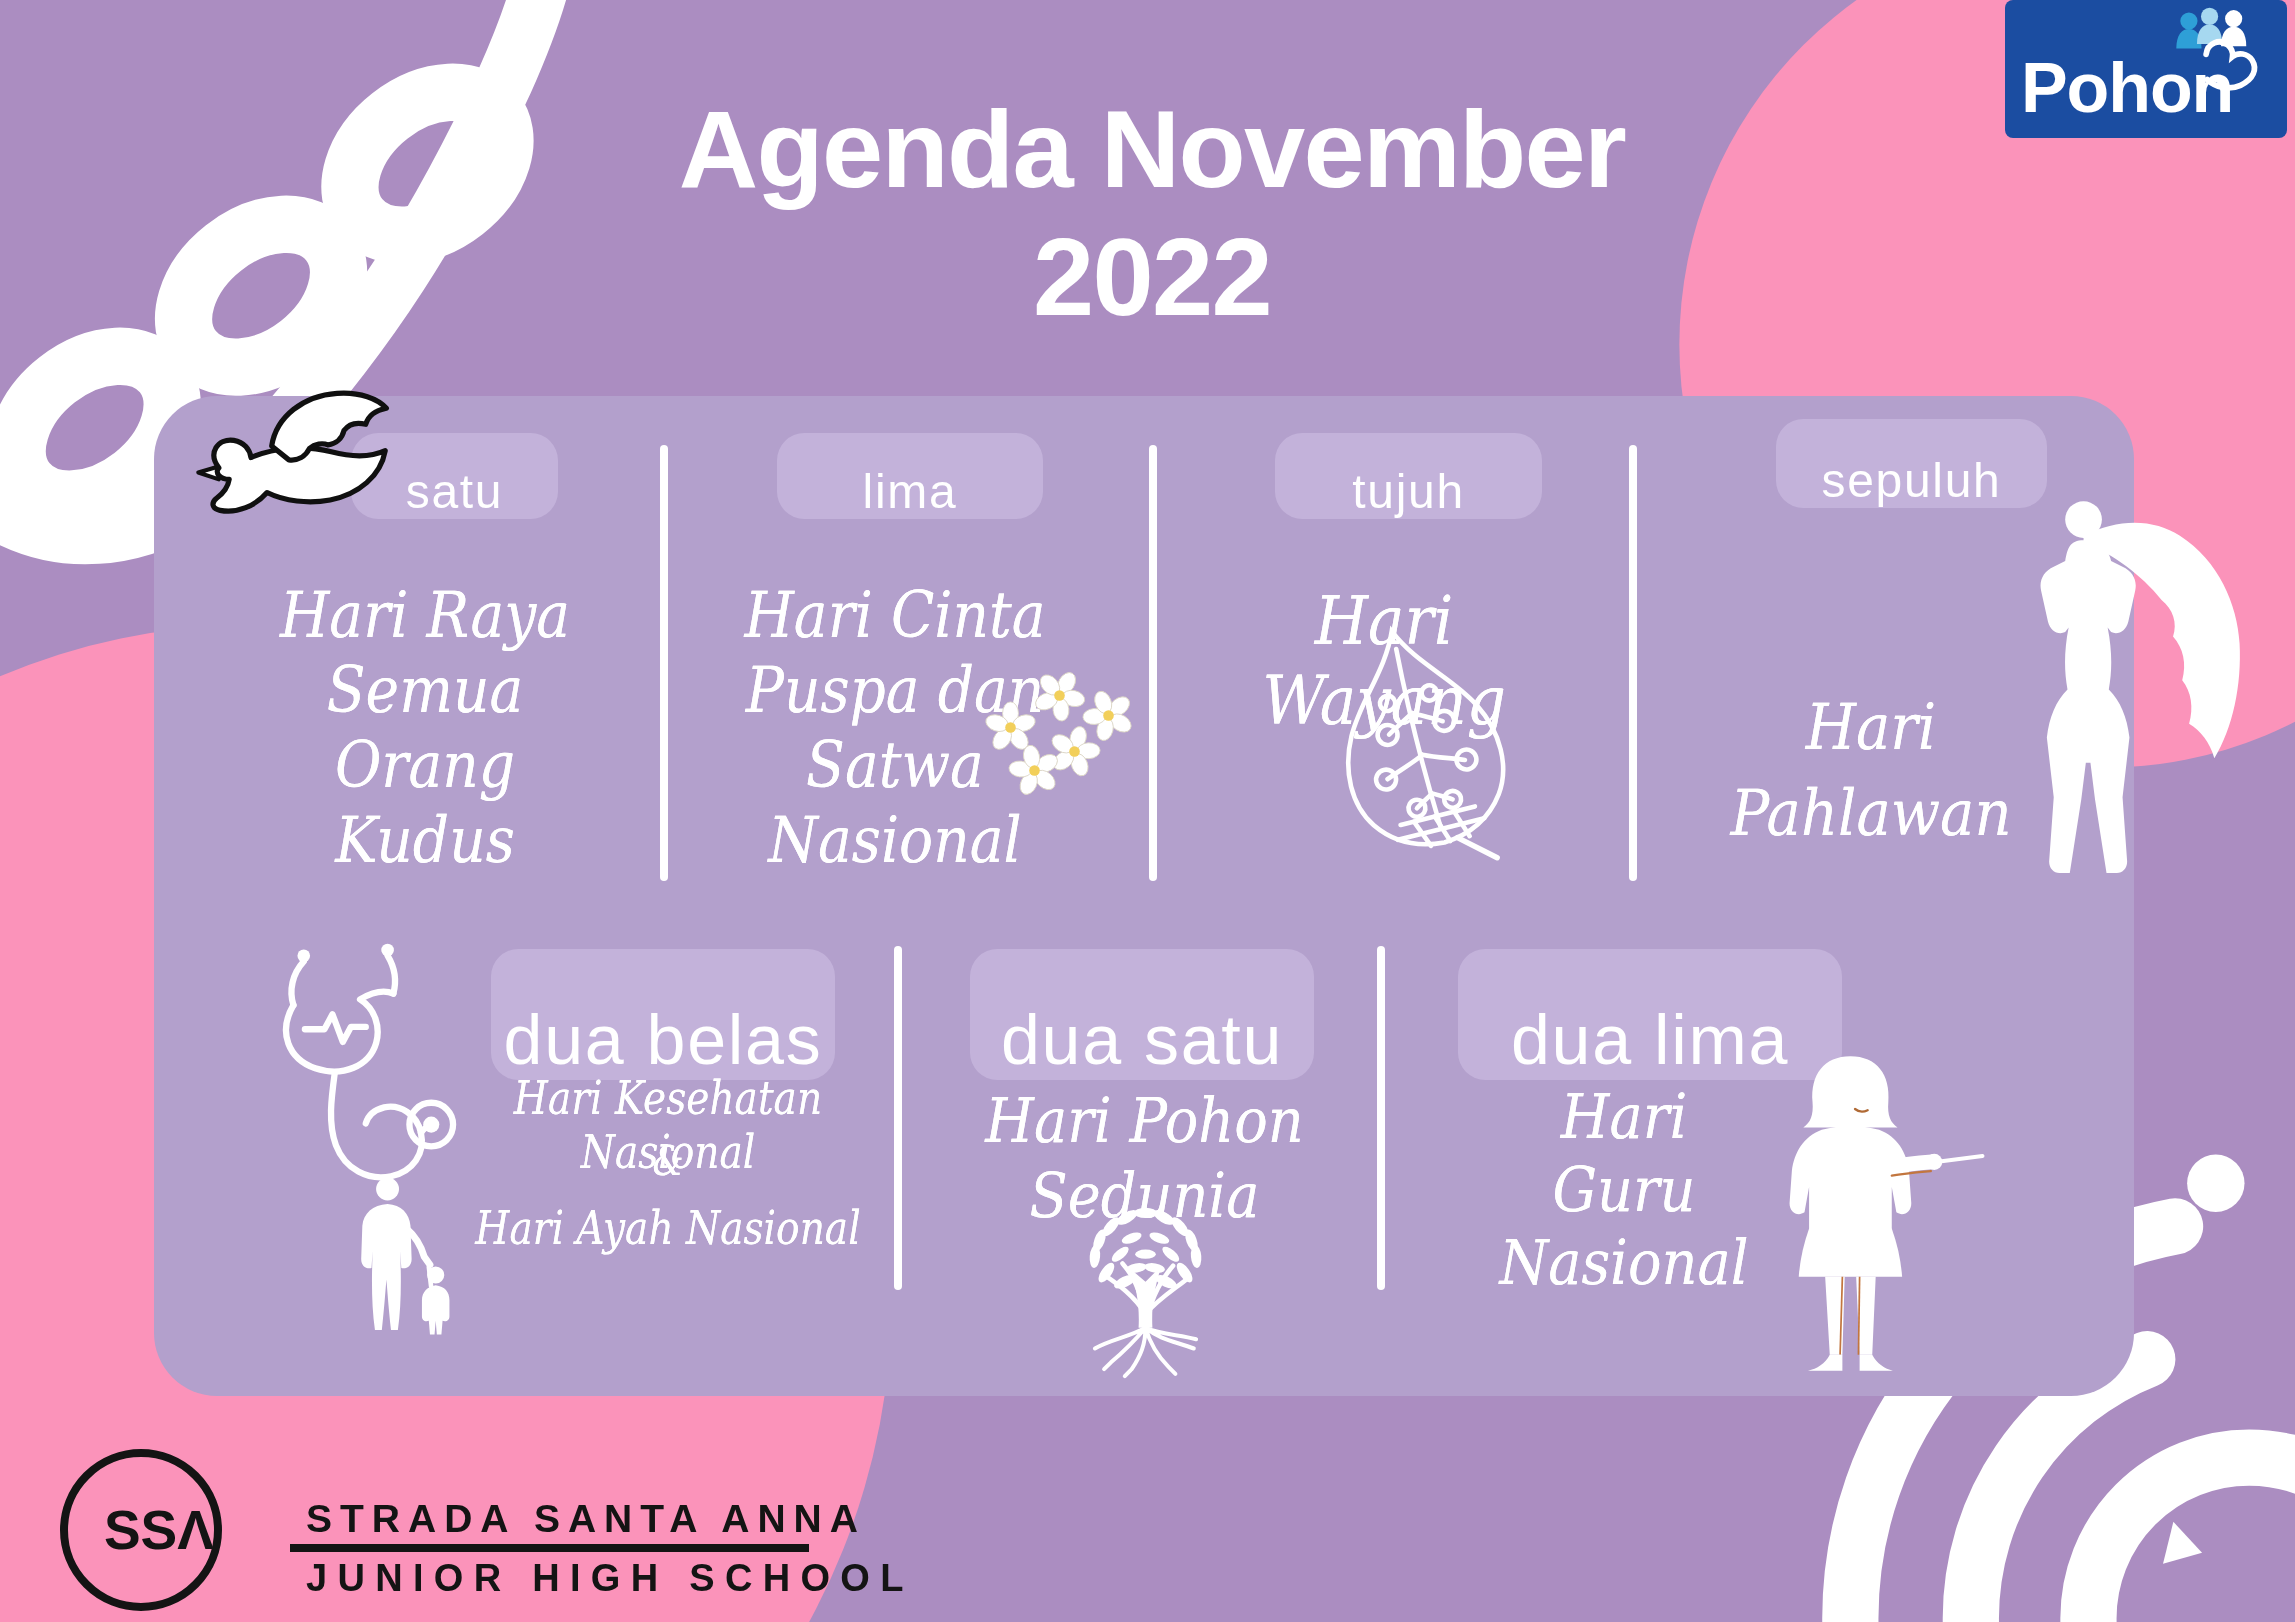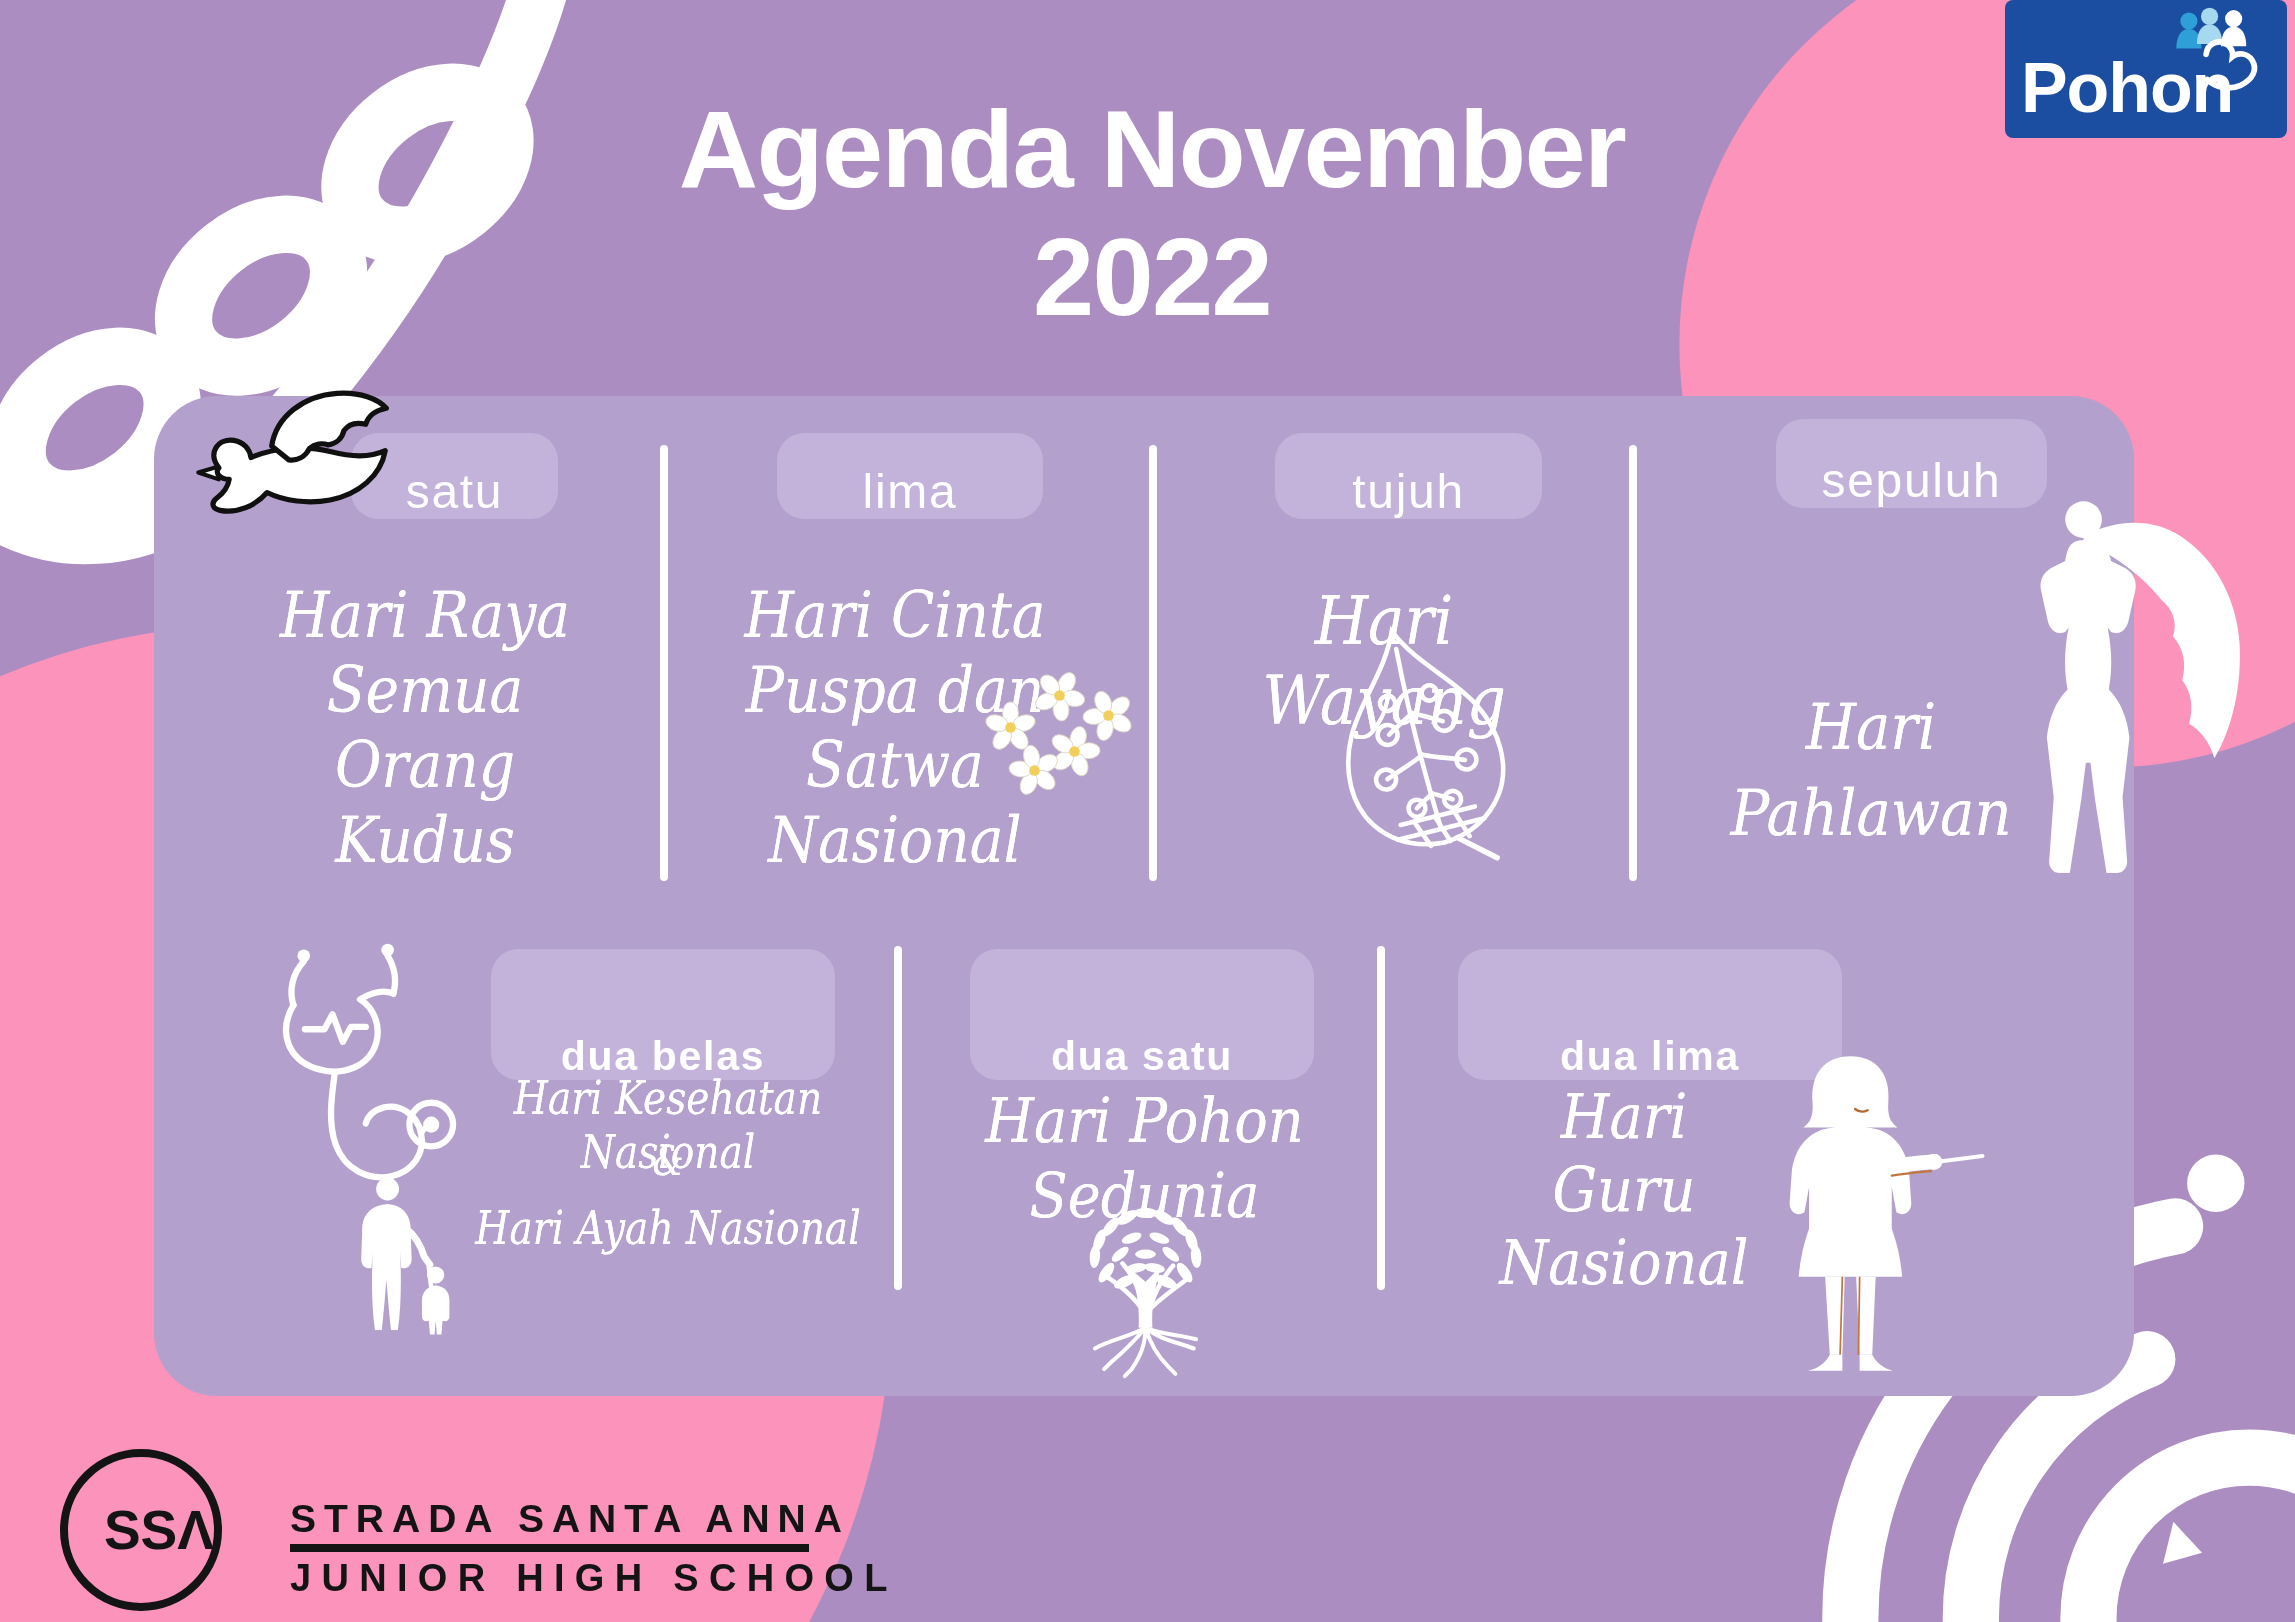--- a/index.html
+++ b/index.html
@@ -8,38 +8,38 @@
        font-family:"Liberation Sans",sans-serif;background:#ab8dc1;}
   #stage{position:absolute;left:0;top:0;width:2295px;height:1623px;overflow:hidden;}
   .abs{position:absolute;}
   #bg{position:absolute;left:0;top:0;z-index:0;}
   #panel{position:absolute;left:154px;top:396px;width:1980px;height:1000px;
          background:#b3a0cc;border-radius:63px;z-index:1;}
   .pill{position:absolute;z-index:2;display:flex;align-items:flex-end;justify-content:center;
         background:#c3b2da;color:#ffffff;border-radius:27.5px;letter-spacing:1.7px;
         font-family:"Liberation Sans",sans-serif;font-weight:400;}
   .pill.r1{font-size:48px;}
-  .pill.r2{font-size:41px;font-weight:bold;}
+  .pill.r2{font-size:70px;}
   .script{position:absolute;z-index:2;font-family:"DejaVu Serif",serif;font-style:italic;
           color:#ffffff;text-align:center;transform:scaleX(.9);
           text-shadow:0 0 0.6px #fff;}
   .vdiv{position:absolute;z-index:2;width:7.5px;background:#ffffff;border-radius:4px;}
   .icon{position:absolute;z-index:2;}
   .over{z-index:3;}
   #title{position:absolute;left:578px;top:85px;width:1148px;z-index:2;
          color:#fff;text-align:center;font-weight:700;font-size:110px;line-height:1.16;
          letter-spacing:-1.7px;}
   #strada-box{position:absolute;left:2005px;top:0;width:282px;height:138px;
               background:#1b4da1;border-radius:8px;z-index:3;}
   #strada-name{position:absolute;left:16px;top:48px;font-size:70px;font-weight:700;
                color:#ffffff;letter-spacing:-1.1px;}
   #ssa-circle{position:absolute;left:60px;top:1449px;width:146px;height:146px;
               border:8.6px solid #141414;border-radius:50%;display:flex;align-items:center;
               justify-content:flex-end;font-weight:700;font-size:55px;color:#141414;z-index:2;}
-  .foot-line{position:absolute;color:#141414;font-weight:700;white-space:nowrap;z-index:2;}
+  .foot-line{position:absolute;color:#141414;font-weight:700;white-space:nowrap;z-index:2;margin-left:16px;}
   #foot-rule{position:absolute;left:290px;top:1544px;width:519px;height:7.5px;background:#141414;z-index:2;}
 </style>
 </head>
 <body>
 
 <div id="stage">
 
   <svg id="bg" width="2295" height="1623" viewBox="0 0 4000 2828">
 
     <circle cx="3665" cy="600" r="738" fill="#fb93ba"></circle>

